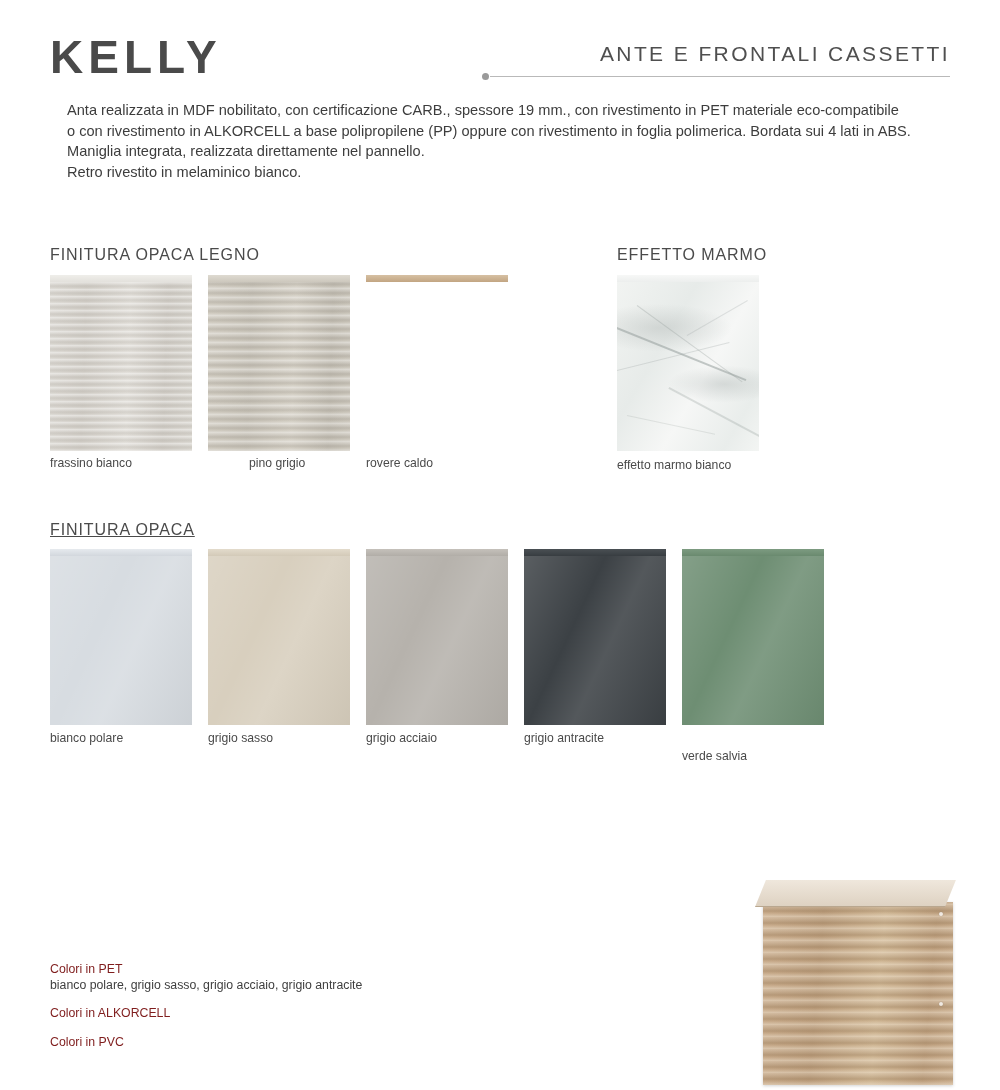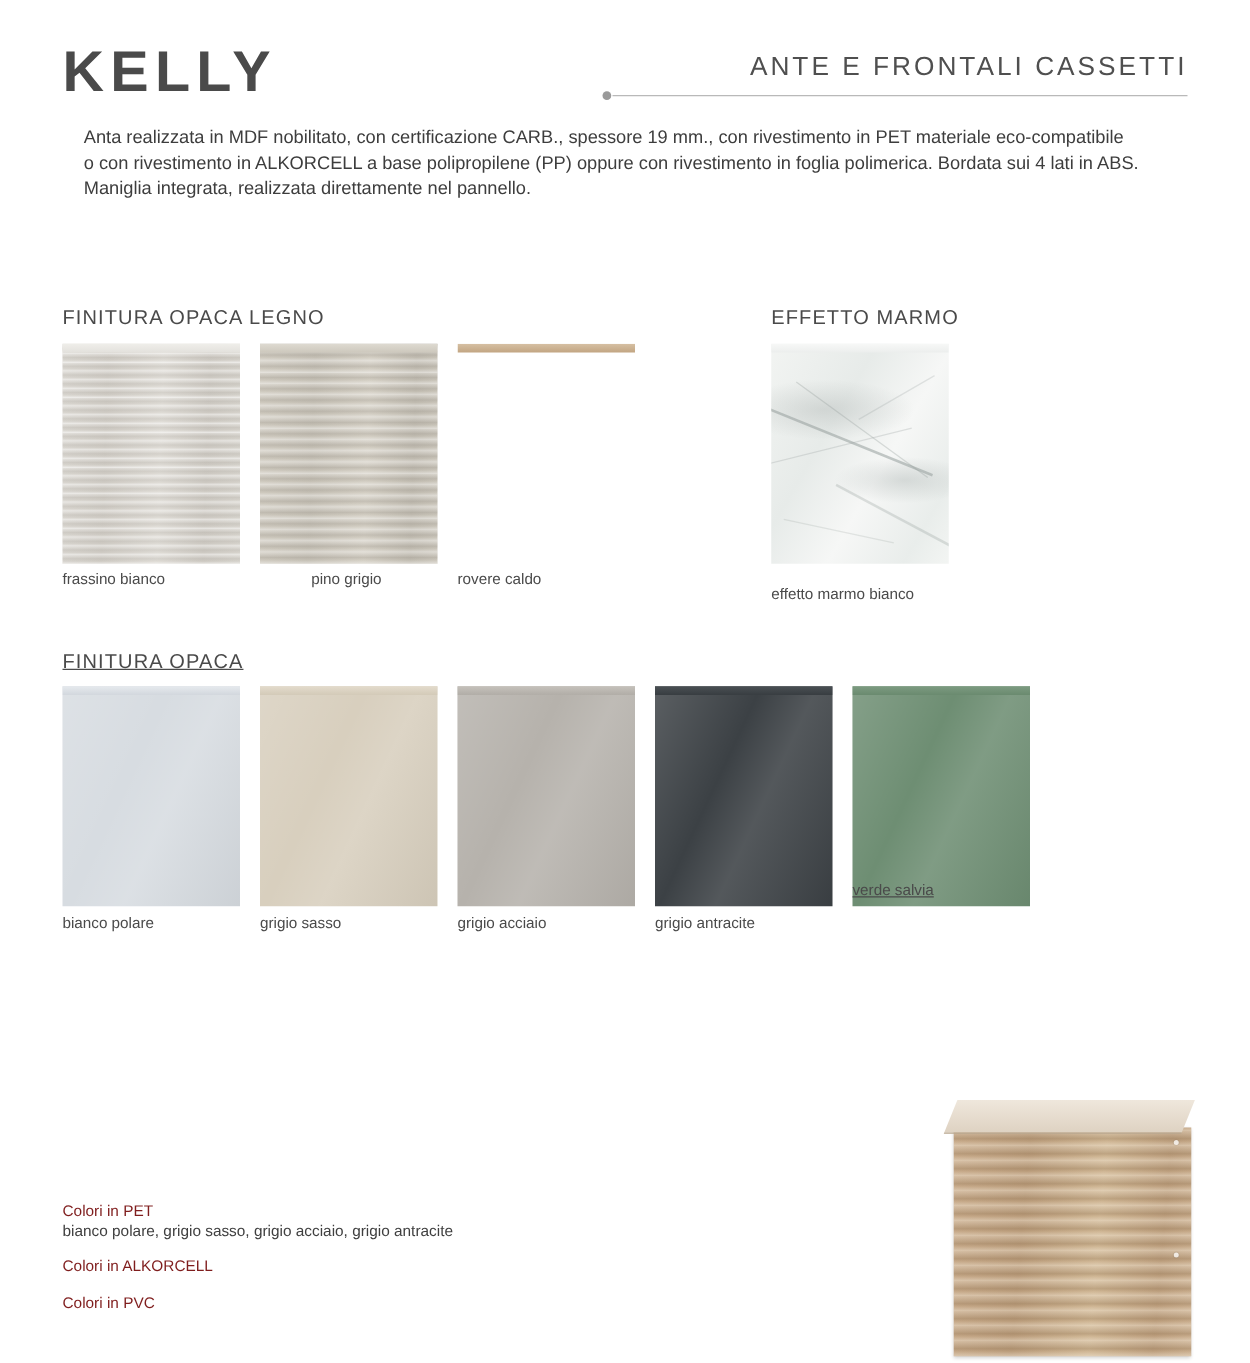--- a/index.html
+++ b/index.html
@@ -225,20 +225,21 @@
     <div class="rule-wrap">
       <div class="rule-dot"></div>
       <div class="rule-line"></div>
     </div>
   </div>
 
   <div class="intro">
     <div>Anta realizzata in MDF nobilitato, con certificazione CARB., spessore 19 mm., con rivestimento in PET materiale eco-compatibile</div>
     <div>o con rivestimento in ALKORCELL a base polipropilene (PP) oppure con rivestimento in foglia polimerica. Bordata sui 4 lati in ABS.</div>
     <div>Maniglia integrata, realizzata direttamente nel pannello.</div>
+    <div>Retro rivestito in melaminico bianco.</div>
   </div>
 
   <div class="group-label" style="left:50px; top:246px;">FINITURA OPACA LEGNO</div>
 
   <div class="swatch tex-frassino" style="left:50px; top:275px;">
     <div class="topstrip"></div>
   </div>
   <div class="swatch-caption" style="left:50px; top:456px;">frassino bianco</div>
 
   <div class="swatch tex-pino" style="left:208px; top:275px;">
@@ -255,21 +256,21 @@
 
   <div class="swatch tex-marmo" style="left:617px; top:275px;">
     <div class="topstrip"></div>
     <div class="vein" style="left:-10px; top:48px; width:150px; height:1.6px; transform:rotate(22deg);"></div>
     <div class="vein" style="left:20px; top:30px; width:130px; height:1.1px; transform:rotate(36deg); opacity:.6;"></div>
     <div class="vein" style="left:-4px; top:96px; width:120px; height:1.3px; transform:rotate(-14deg); opacity:.5;"></div>
     <div class="vein" style="left:52px; top:112px; width:110px; height:1.5px; transform:rotate(28deg); opacity:.55;"></div>
     <div class="vein" style="left:10px; top:140px; width:90px; height:1px; transform:rotate(12deg); opacity:.4;"></div>
     <div class="vein" style="left:70px; top:60px; width:70px; height:0.9px; transform:rotate(-30deg); opacity:.45;"></div>
   </div>
-  <div class="swatch-caption" style="left:617px; top:458px;margin-top:10px;">effetto marmo bianco</div>
+  <div class="swatch-caption" style="left:617px; top:458px;">effetto marmo bianco</div>
 
   <div class="group-label" style="left:50px; top:521px;text-decoration:underline;">FINITURA OPACA</div>
 
   <div class="swatch solid" style="left:50px; top:549px; background:#d7dce1;">
     <div class="sheen"></div>
     <div class="topstrip" style="background:linear-gradient(180deg,#e6eaee,#d2d7dd);"></div>
   </div>
   <div class="swatch-caption" style="left:50px; top:731px;">bianco polare</div>
 
   <div class="swatch solid" style="left:208px; top:549px; background:#d8cfbe;">
@@ -287,21 +288,21 @@
   <div class="swatch solid" style="left:524px; top:549px; background:#3c4145;">
     <div class="sheen"></div>
     <div class="topstrip" style="background:linear-gradient(180deg,#4a5054,#383d41);"></div>
   </div>
   <div class="swatch-caption" style="left:524px; top:731px;">grigio antracite</div>
 
   <div class="swatch solid" style="left:682px; top:549px; background:#6e8e73;">
     <div class="sheen"></div>
     <div class="topstrip" style="background:linear-gradient(180deg,#7d9b81,#6a8a6f);"></div>
   </div>
-  <div class="swatch-caption" style="left:682px; top:705px;text-decoration:underline;">verde salvia</div>
+  <div class="swatch-caption" style="left:682px; top:749px;">verde salvia</div>
 
   <div class="panel-illo">
     <div class="panel-front"></div>
     <div class="panel-top"></div>
     <div class="panel-dot" style="left:184px; top:32px;"></div>
     <div class="panel-dot" style="left:184px; top:122px;"></div>
   </div>
 
   <div class="notes">
     <div class="note-block">

